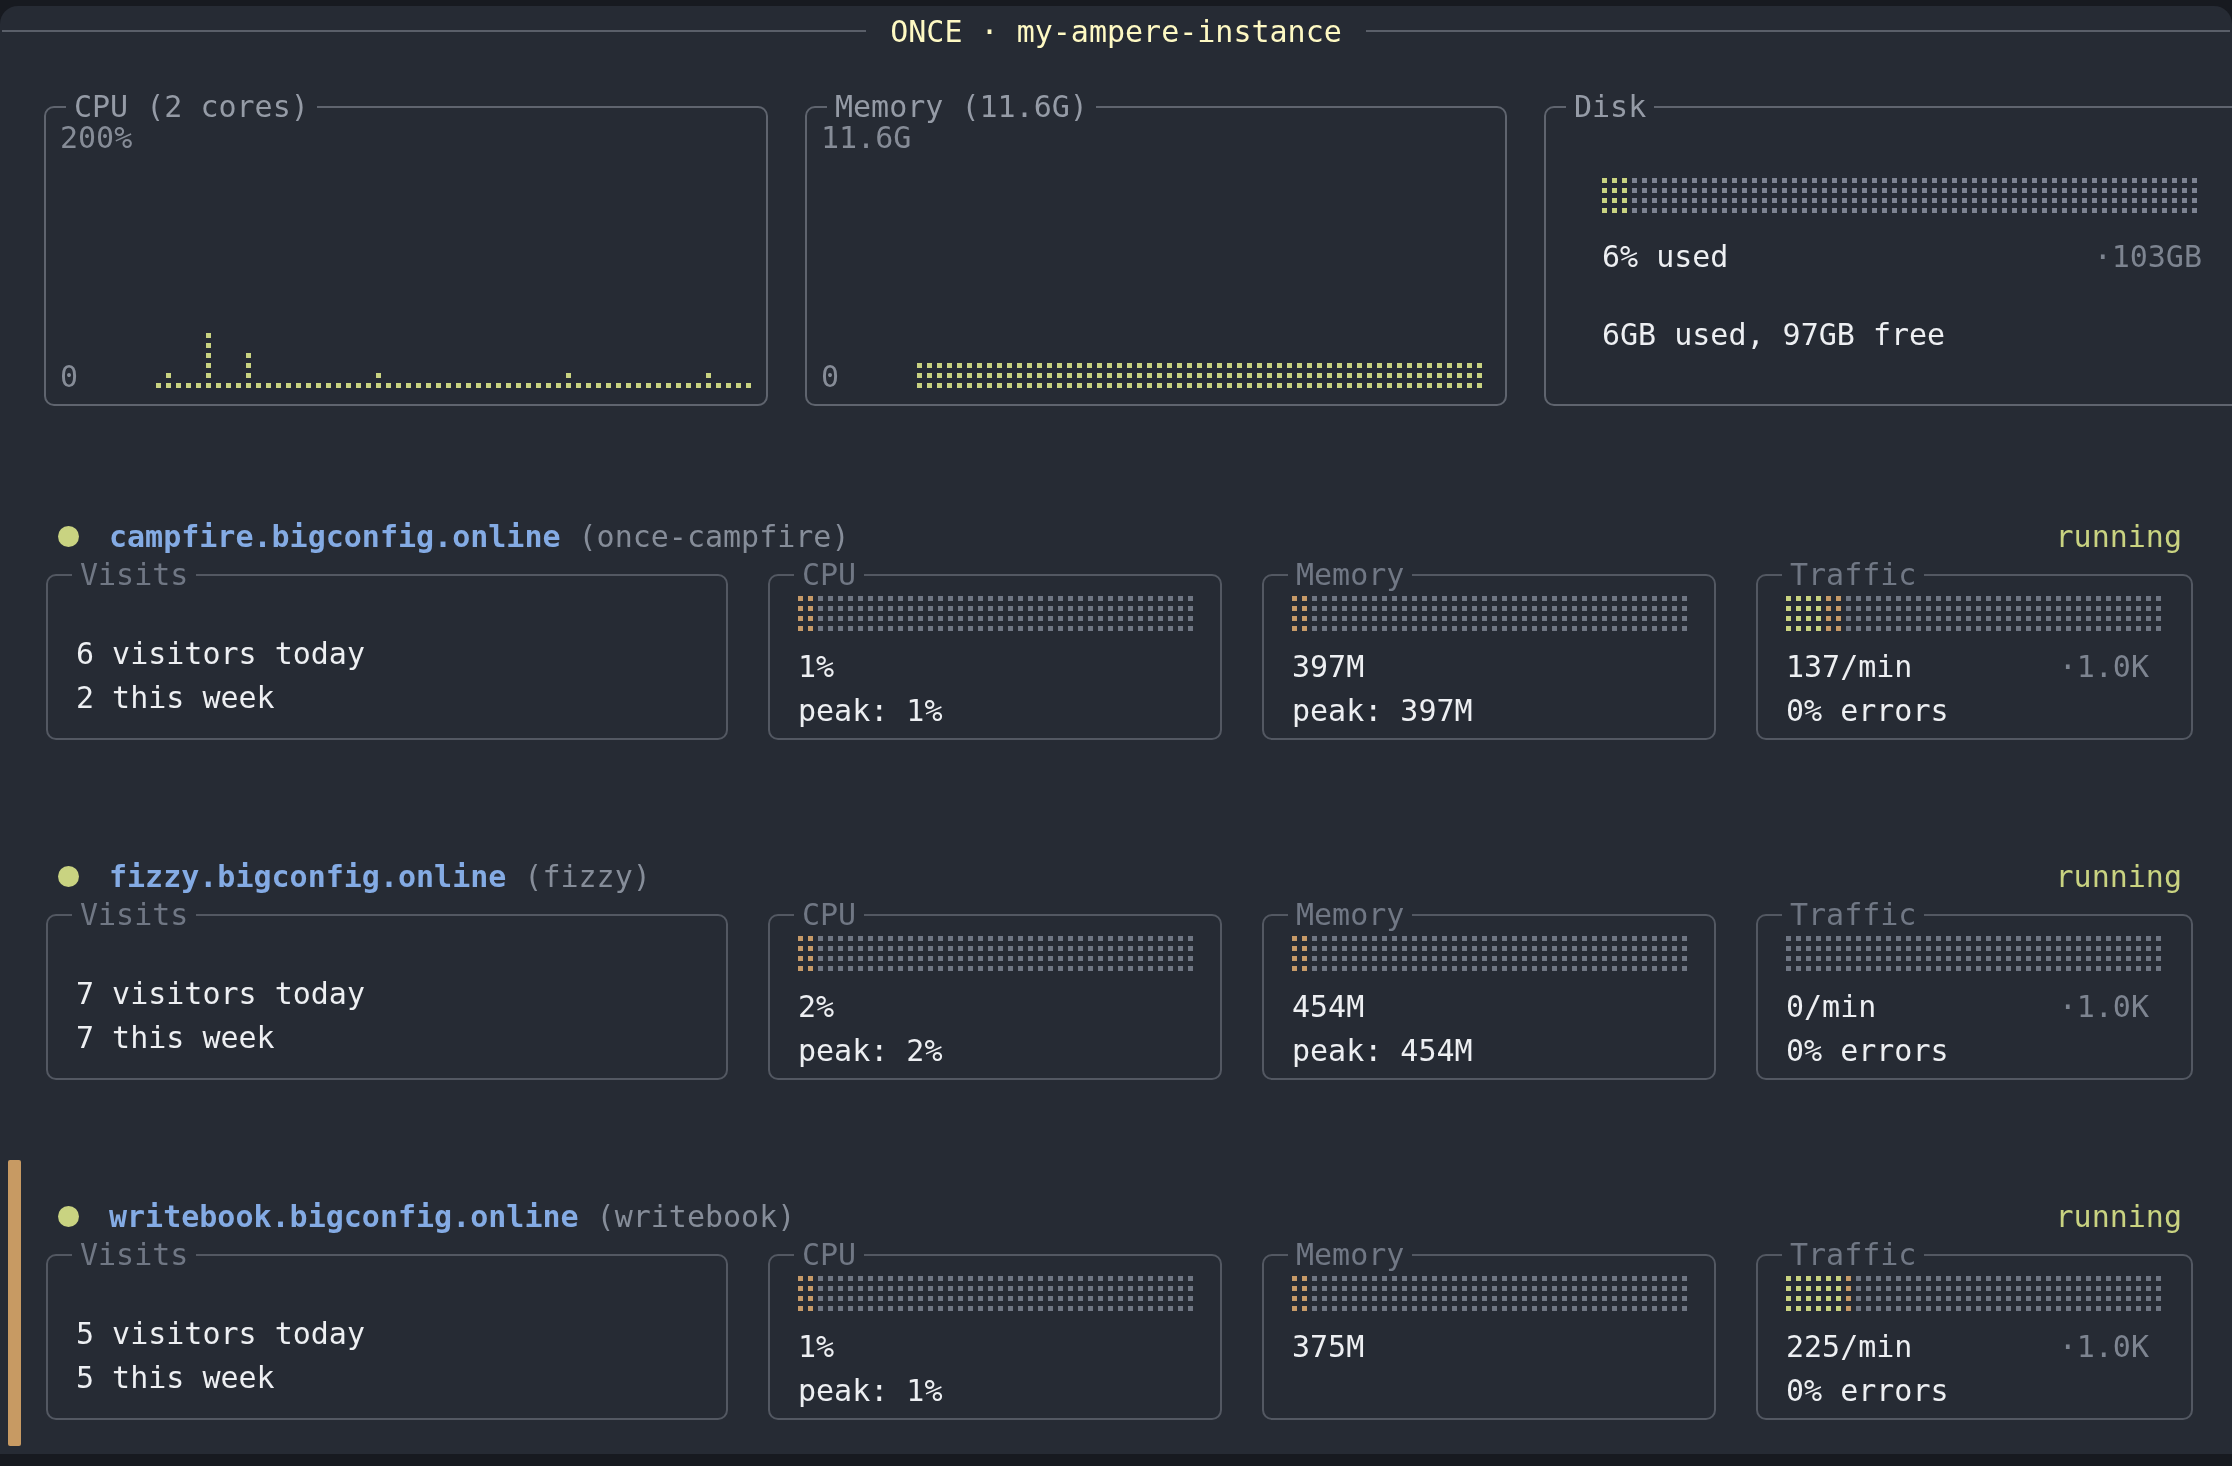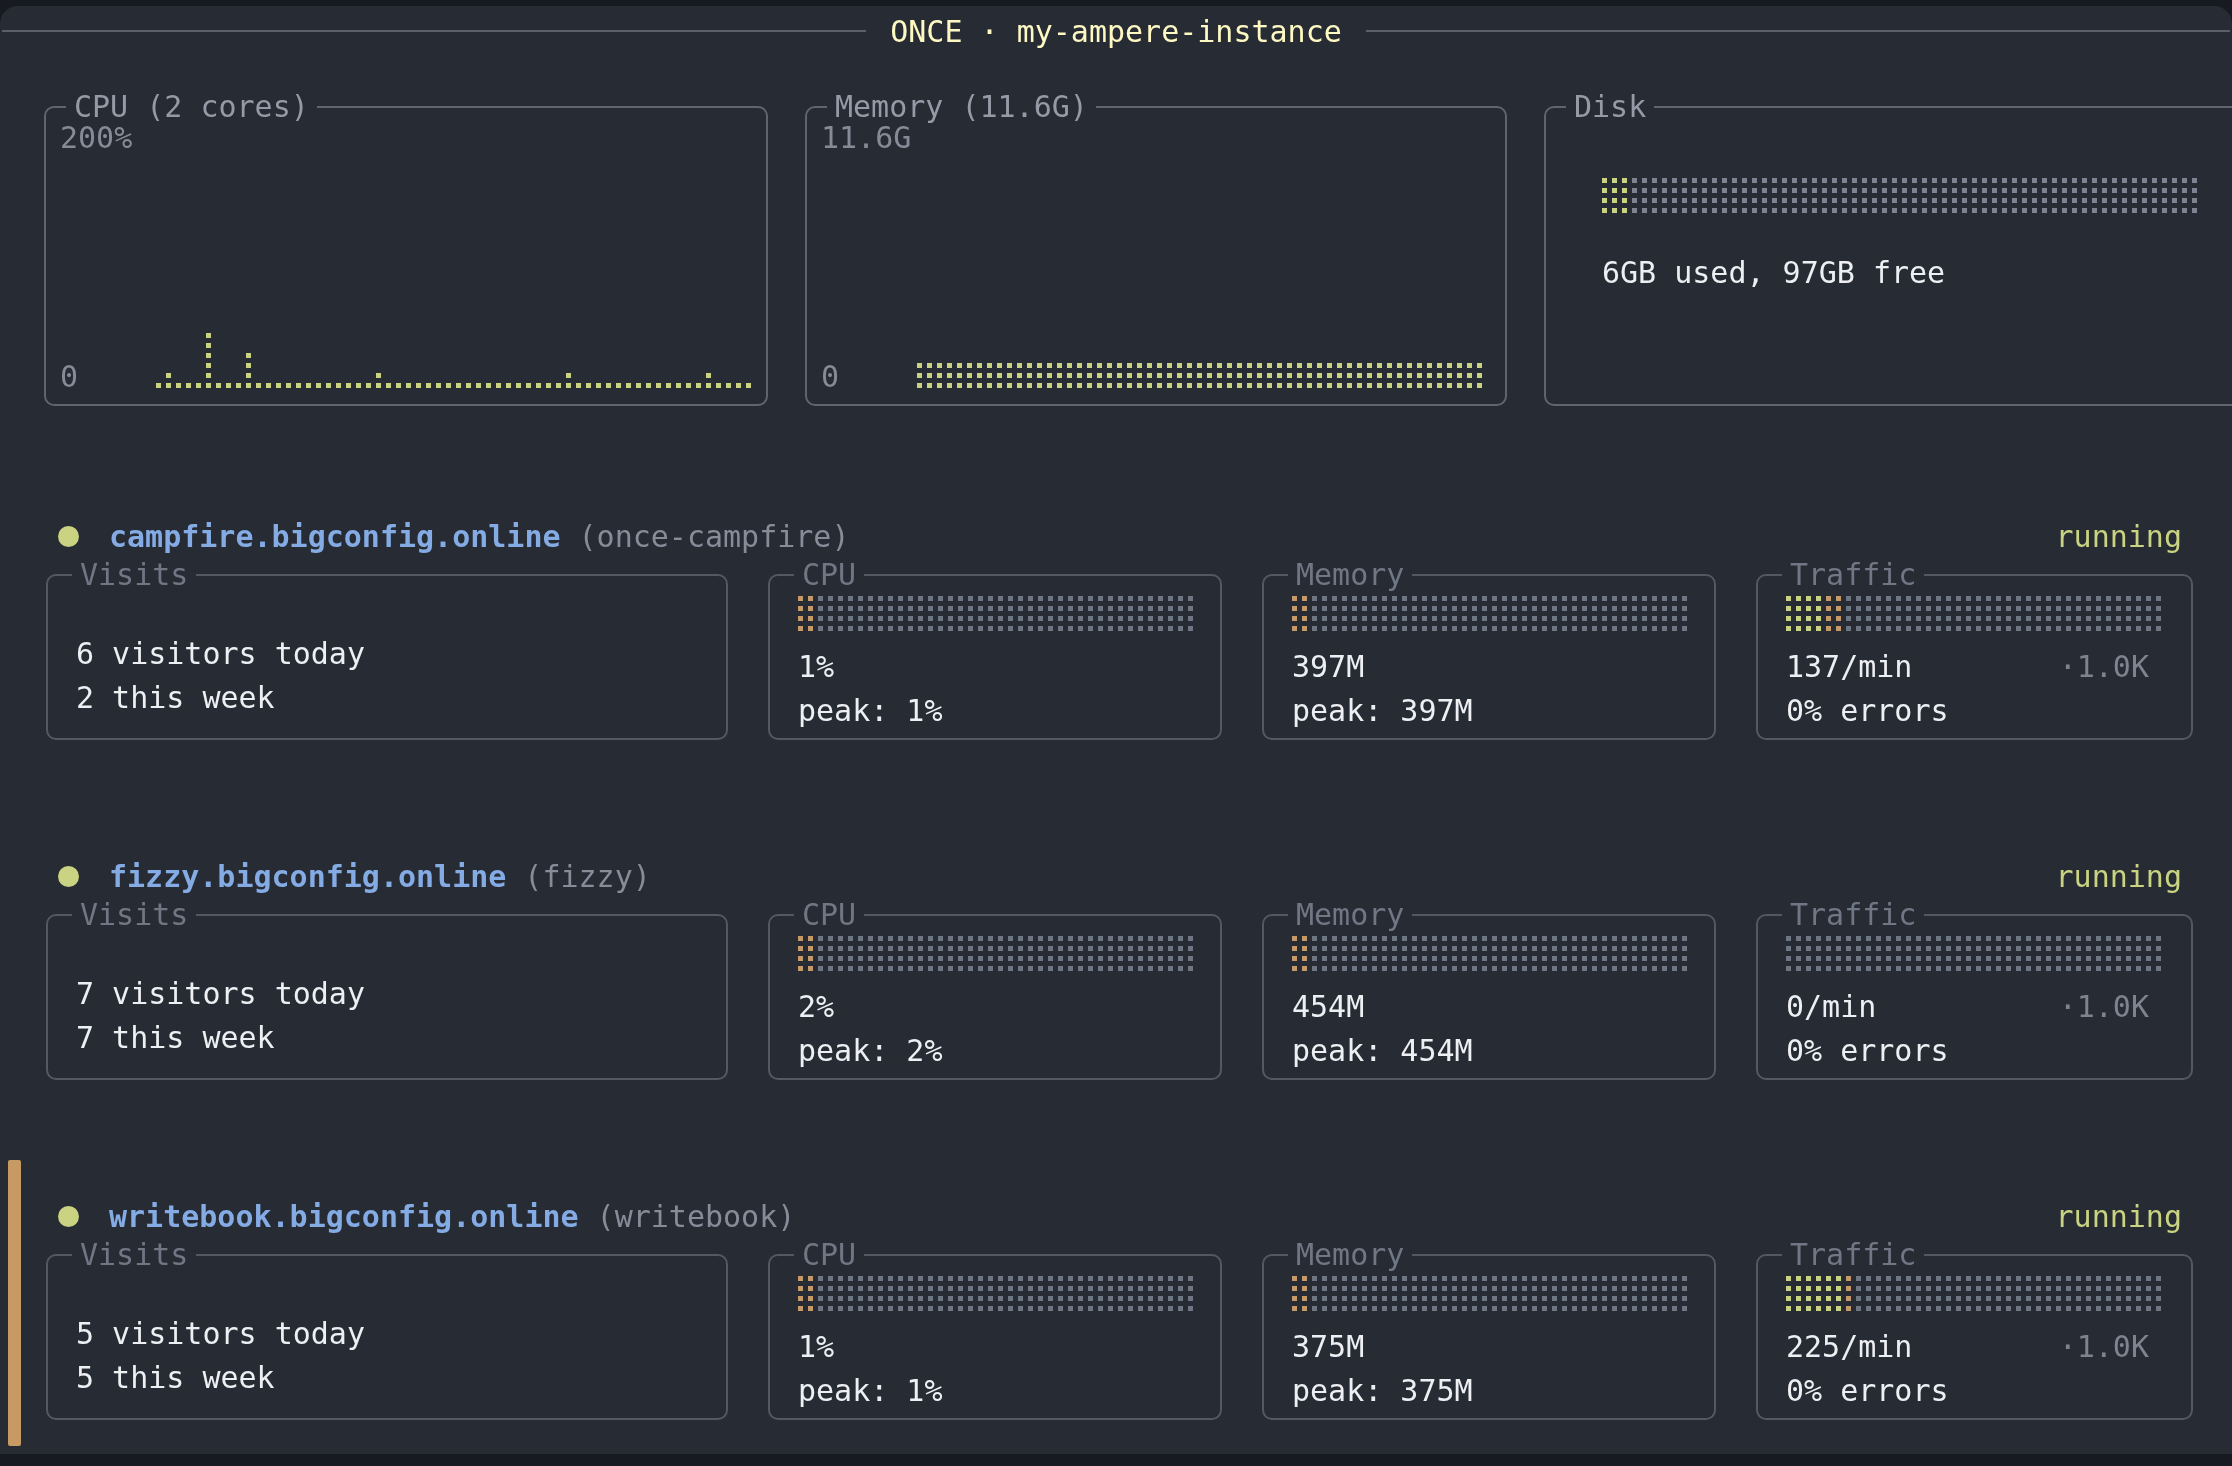--- a/index.html
+++ b/index.html
@@ -252,20 +252,24 @@
             <span style="flex: 0 0 auto; width: 5px; height: 35px; background-image: repeating-linear-gradient(rgb(125, 131, 145) 0px, rgb(125, 131, 145) 5px, transparent 5px, transparent 10px);"></span>
             <span style="flex: 0 0 auto; width: 5px; height: 35px; background-image: repeating-linear-gradient(rgb(125, 131, 145) 0px, rgb(125, 131, 145) 5px, transparent 5px, transparent 10px);"></span>
             <span style="flex: 0 0 auto; width: 5px; height: 35px; background-image: repeating-linear-gradient(rgb(125, 131, 145) 0px, rgb(125, 131, 145) 5px, transparent 5px, transparent 10px);"></span>
             <span style="flex: 0 0 auto; width: 5px; height: 35px; background-image: repeating-linear-gradient(rgb(125, 131, 145) 0px, rgb(125, 131, 145) 5px, transparent 5px, transparent 10px);"></span>
             <span style="flex: 0 0 auto; width: 5px; height: 35px; background-image: repeating-linear-gradient(rgb(125, 131, 145) 0px, rgb(125, 131, 145) 5px, transparent 5px, transparent 10px);"></span>
             <span style="flex: 0 0 auto; width: 5px; height: 35px; background-image: repeating-linear-gradient(rgb(125, 131, 145) 0px, rgb(125, 131, 145) 5px, transparent 5px, transparent 10px);"></span>
             <span style="flex: 0 0 auto; width: 5px; height: 35px; background-image: repeating-linear-gradient(rgb(125, 131, 145) 0px, rgb(125, 131, 145) 5px, transparent 5px, transparent 10px);"></span>
             <span style="flex: 0 0 auto; width: 5px; height: 35px; background-image: repeating-linear-gradient(rgb(125, 131, 145) 0px, rgb(125, 131, 145) 5px, transparent 5px, transparent 10px);"></span>
             <span style="flex: 0 0 auto; width: 5px; height: 35px; background-image: repeating-linear-gradient(rgb(125, 131, 145) 0px, rgb(125, 131, 145) 5px, transparent 5px, transparent 10px);"></span>
           </div>
+        <div class="disk-line1">
+          <span>6% used</span>
+          <span class="disk-cap">·103GB</span>
+        </div>
         <div class="disk-line2">6GB used, 97GB free</div>
       </div>
     </div>
 
   </div>
 
   <div class="apps">
   <section class="app">
     <div class="app-header">
       <span class="status-dot"></span>
@@ -714,21 +718,20 @@
                 <span style="flex: 0 0 auto; width: 5px; height: 35px; background-image: repeating-linear-gradient(rgb(111, 118, 131) 0px, rgb(111, 118, 131) 5px, transparent 5px, transparent 10px);"></span>
                 <span style="flex: 0 0 auto; width: 5px; height: 35px; background-image: repeating-linear-gradient(rgb(111, 118, 131) 0px, rgb(111, 118, 131) 5px, transparent 5px, transparent 10px);"></span>
                 <span style="flex: 0 0 auto; width: 5px; height: 35px; background-image: repeating-linear-gradient(rgb(111, 118, 131) 0px, rgb(111, 118, 131) 5px, transparent 5px, transparent 10px);"></span>
                 <span style="flex: 0 0 auto; width: 5px; height: 35px; background-image: repeating-linear-gradient(rgb(111, 118, 131) 0px, rgb(111, 118, 131) 5px, transparent 5px, transparent 10px);"></span>
                 <span style="flex: 0 0 auto; width: 5px; height: 35px; background-image: repeating-linear-gradient(rgb(111, 118, 131) 0px, rgb(111, 118, 131) 5px, transparent 5px, transparent 10px);"></span>
                 <span style="flex: 0 0 auto; width: 5px; height: 35px; background-image: repeating-linear-gradient(rgb(111, 118, 131) 0px, rgb(111, 118, 131) 5px, transparent 5px, transparent 10px);"></span>
                 <span style="flex: 0 0 auto; width: 5px; height: 35px; background-image: repeating-linear-gradient(rgb(111, 118, 131) 0px, rgb(111, 118, 131) 5px, transparent 5px, transparent 10px);"></span>
                 <span style="flex: 0 0 auto; width: 5px; height: 35px; background-image: repeating-linear-gradient(rgb(111, 118, 131) 0px, rgb(111, 118, 131) 5px, transparent 5px, transparent 10px);"></span>
               </div>
           <div class="metric-value">375M</div>
-          <div class="metric-peak">peak: 375M</div>
         </div>
       </div>
 
       <div class="box">
         <span class="box-title">Traffic</span>
         <div class="box-inner">
           <div class="dotbar">
                 <span style="flex: 0 0 auto; width: 5px; height: 35px; background-image: repeating-linear-gradient(rgb(201, 211, 129) 0px, rgb(201, 211, 129) 5px, transparent 5px, transparent 10px);"></span>
                 <span style="flex: 0 0 auto; width: 5px; height: 35px; background-image: repeating-linear-gradient(rgb(201, 211, 129) 0px, rgb(201, 211, 129) 5px, transparent 5px, transparent 10px);"></span>
                 <span style="flex: 0 0 auto; width: 5px; height: 35px; background-image: repeating-linear-gradient(rgb(201, 211, 129) 0px, rgb(201, 211, 129) 5px, transparent 5px, transparent 10px);"></span>

